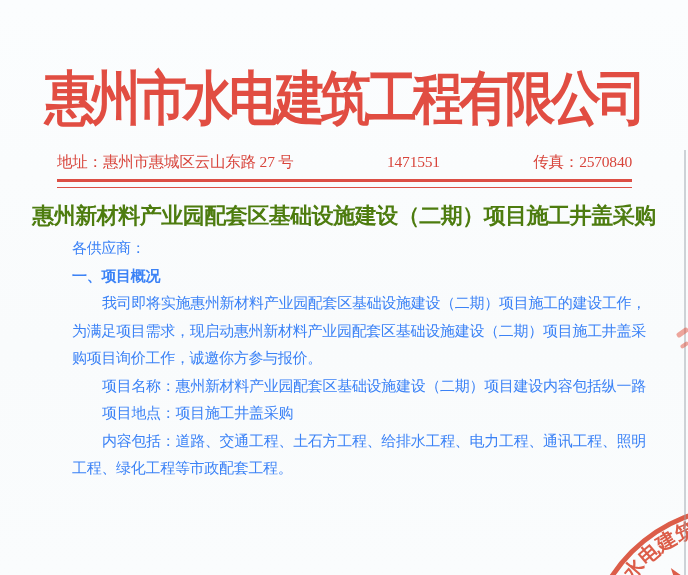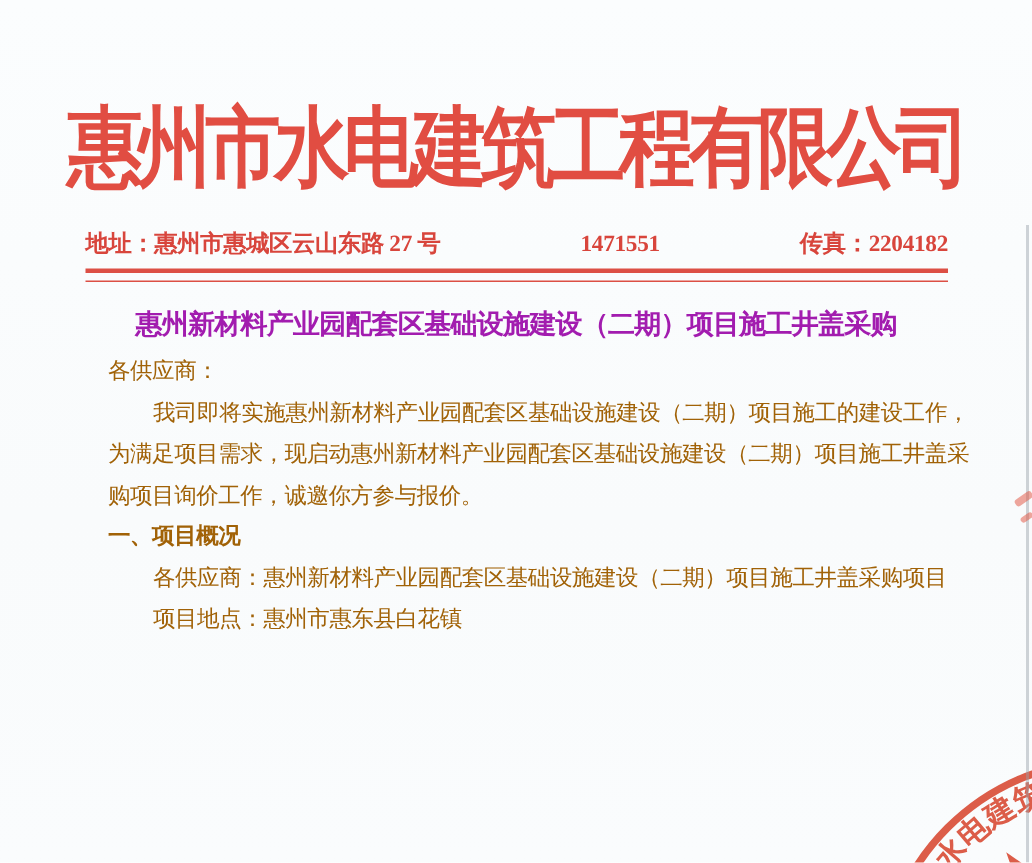--- a/index.html
+++ b/index.html
@@ -17,42 +17,42 @@
     font-size:50px;line-height:64px;font-weight:bold;
     letter-spacing:-4px;
     color:#e14d42;
     transform:scaleY(1.16);
     transform-origin:50% 50%;
     white-space:nowrap;
   }
   .contact-line{
     margin:22px 56px 0 57px;
     display:flex;justify-content:space-between;align-items:baseline;
-    font-size:15.5px;font-weight:bold;color:#d8453c;
+    font-size:15.5px;font-weight:normal;color:#d8453c;
     white-space:nowrap;letter-spacing:-0.2px;
   }
   .double-rule{
     margin:6px 56px 0 57px;height:5px;
     border-top:3px solid #dc4f45;
     border-bottom:1px solid #dc4f45;
   }
 
   
   .doc-title{
     margin:9px 30px 0;
-    text-align:center;color:#a21caf;
-    font-weight:bold;font-size:18px;line-height:38px;
+    text-align:center;color:#4d7c0f;
+    font-weight:bold;font-size:22px;line-height:38px;
     letter-spacing:-0.5px;
   }
 
   
   .doc-body{
     margin:0 0 0 72px;width:574px;
     font-size:15px;line-height:27.5px;letter-spacing:-0.3px;
-    color:#a16207;text-align:justify;
+    color:#3b82f6;text-align:justify;
   }
   .doc-body p{margin:0;padding:0;}
   .para.indent{text-indent:30px;}
   .para.heading{font-weight:600;}
 
   
   .seal{
     position:absolute;left:540px;top:470px;width:360px;height:360px;
     overflow:visible;mix-blend-mode:multiply;opacity:0.88;
     pointer-events:none;
@@ -80,36 +80,37 @@
 <body>
 
 <div class="page">
 
   <header>
     <h1 class="company-name">惠州市水电建筑工程有限公司</h1>
 
     <div class="contact-line">
       <span><span>地址：</span><span>惠州市惠城区云山东路 27 号</span></span>
       <span>1471551</span>
-      <span><span>传真：</span><span>2204182</span></span>
+      <span><span>传真：</span><span>2570840</span></span>
     </div>
 
     <div class="double-rule"></div>
   </header>
 
   <section class="doc-title">
     <div>惠州新材料产业园配套区基础设施建设（二期）项目施工井盖采购</div>
   </section>
 
   <section class="doc-body">
     <p class="para">各供应商：</p>
+    <p class="para heading">一、项目概况</p>
     <p class="para indent">我司即将实施惠州新材料产业园配套区基础设施建设（二期）项目施工的建设工作，为满足项目需求，现启动惠州新材料产业园配套区基础设施建设（二期）项目施工井盖采购项目询价工作，诚邀你方参与报价。</p>
-    <p class="para heading">一、项目概况</p>
-    <p class="para indent">各供应商：惠州新材料产业园配套区基础设施建设（二期）项目施工井盖采购项目</p>
-    <p class="para indent">项目地点：惠州市惠东县白花镇</p>
+    <p class="para indent">项目名称：惠州新材料产业园配套区基础设施建设（二期）项目建设内容包括纵一路</p>
+    <p class="para indent">项目地点：项目施工井盖采购</p>
+    <p class="para indent">内容包括：道路、交通工程、土石方工程、给排水工程、电力工程、通讯工程、照明工程、绿化工程等市政配套工程。</p>
   </section>
 
   <svg class="seal" viewBox="0 0 360 360" aria-hidden="true">
     <circle class="ring" cx="200" cy="190" r="153"></circle>
     <path id="sealTextArc" d="M 67 190 A 133 133 0 0 1 333 190" fill="none"></path>
     <text class="seal-txt"><textPath href="#sealTextArc" startOffset="84">水电建筑工</textPath></text>
     <path class="star" d="M130.8,98.1 L199.2,146 L266,95.8 L241.6,175.7 L310,223.6 L226.5,225.1 L202,305 L174.8,226 L91.3,227.5 L157.9,177.1 Z"></path>
   </svg>
 
   <div class="scan-edge-line"></div>

